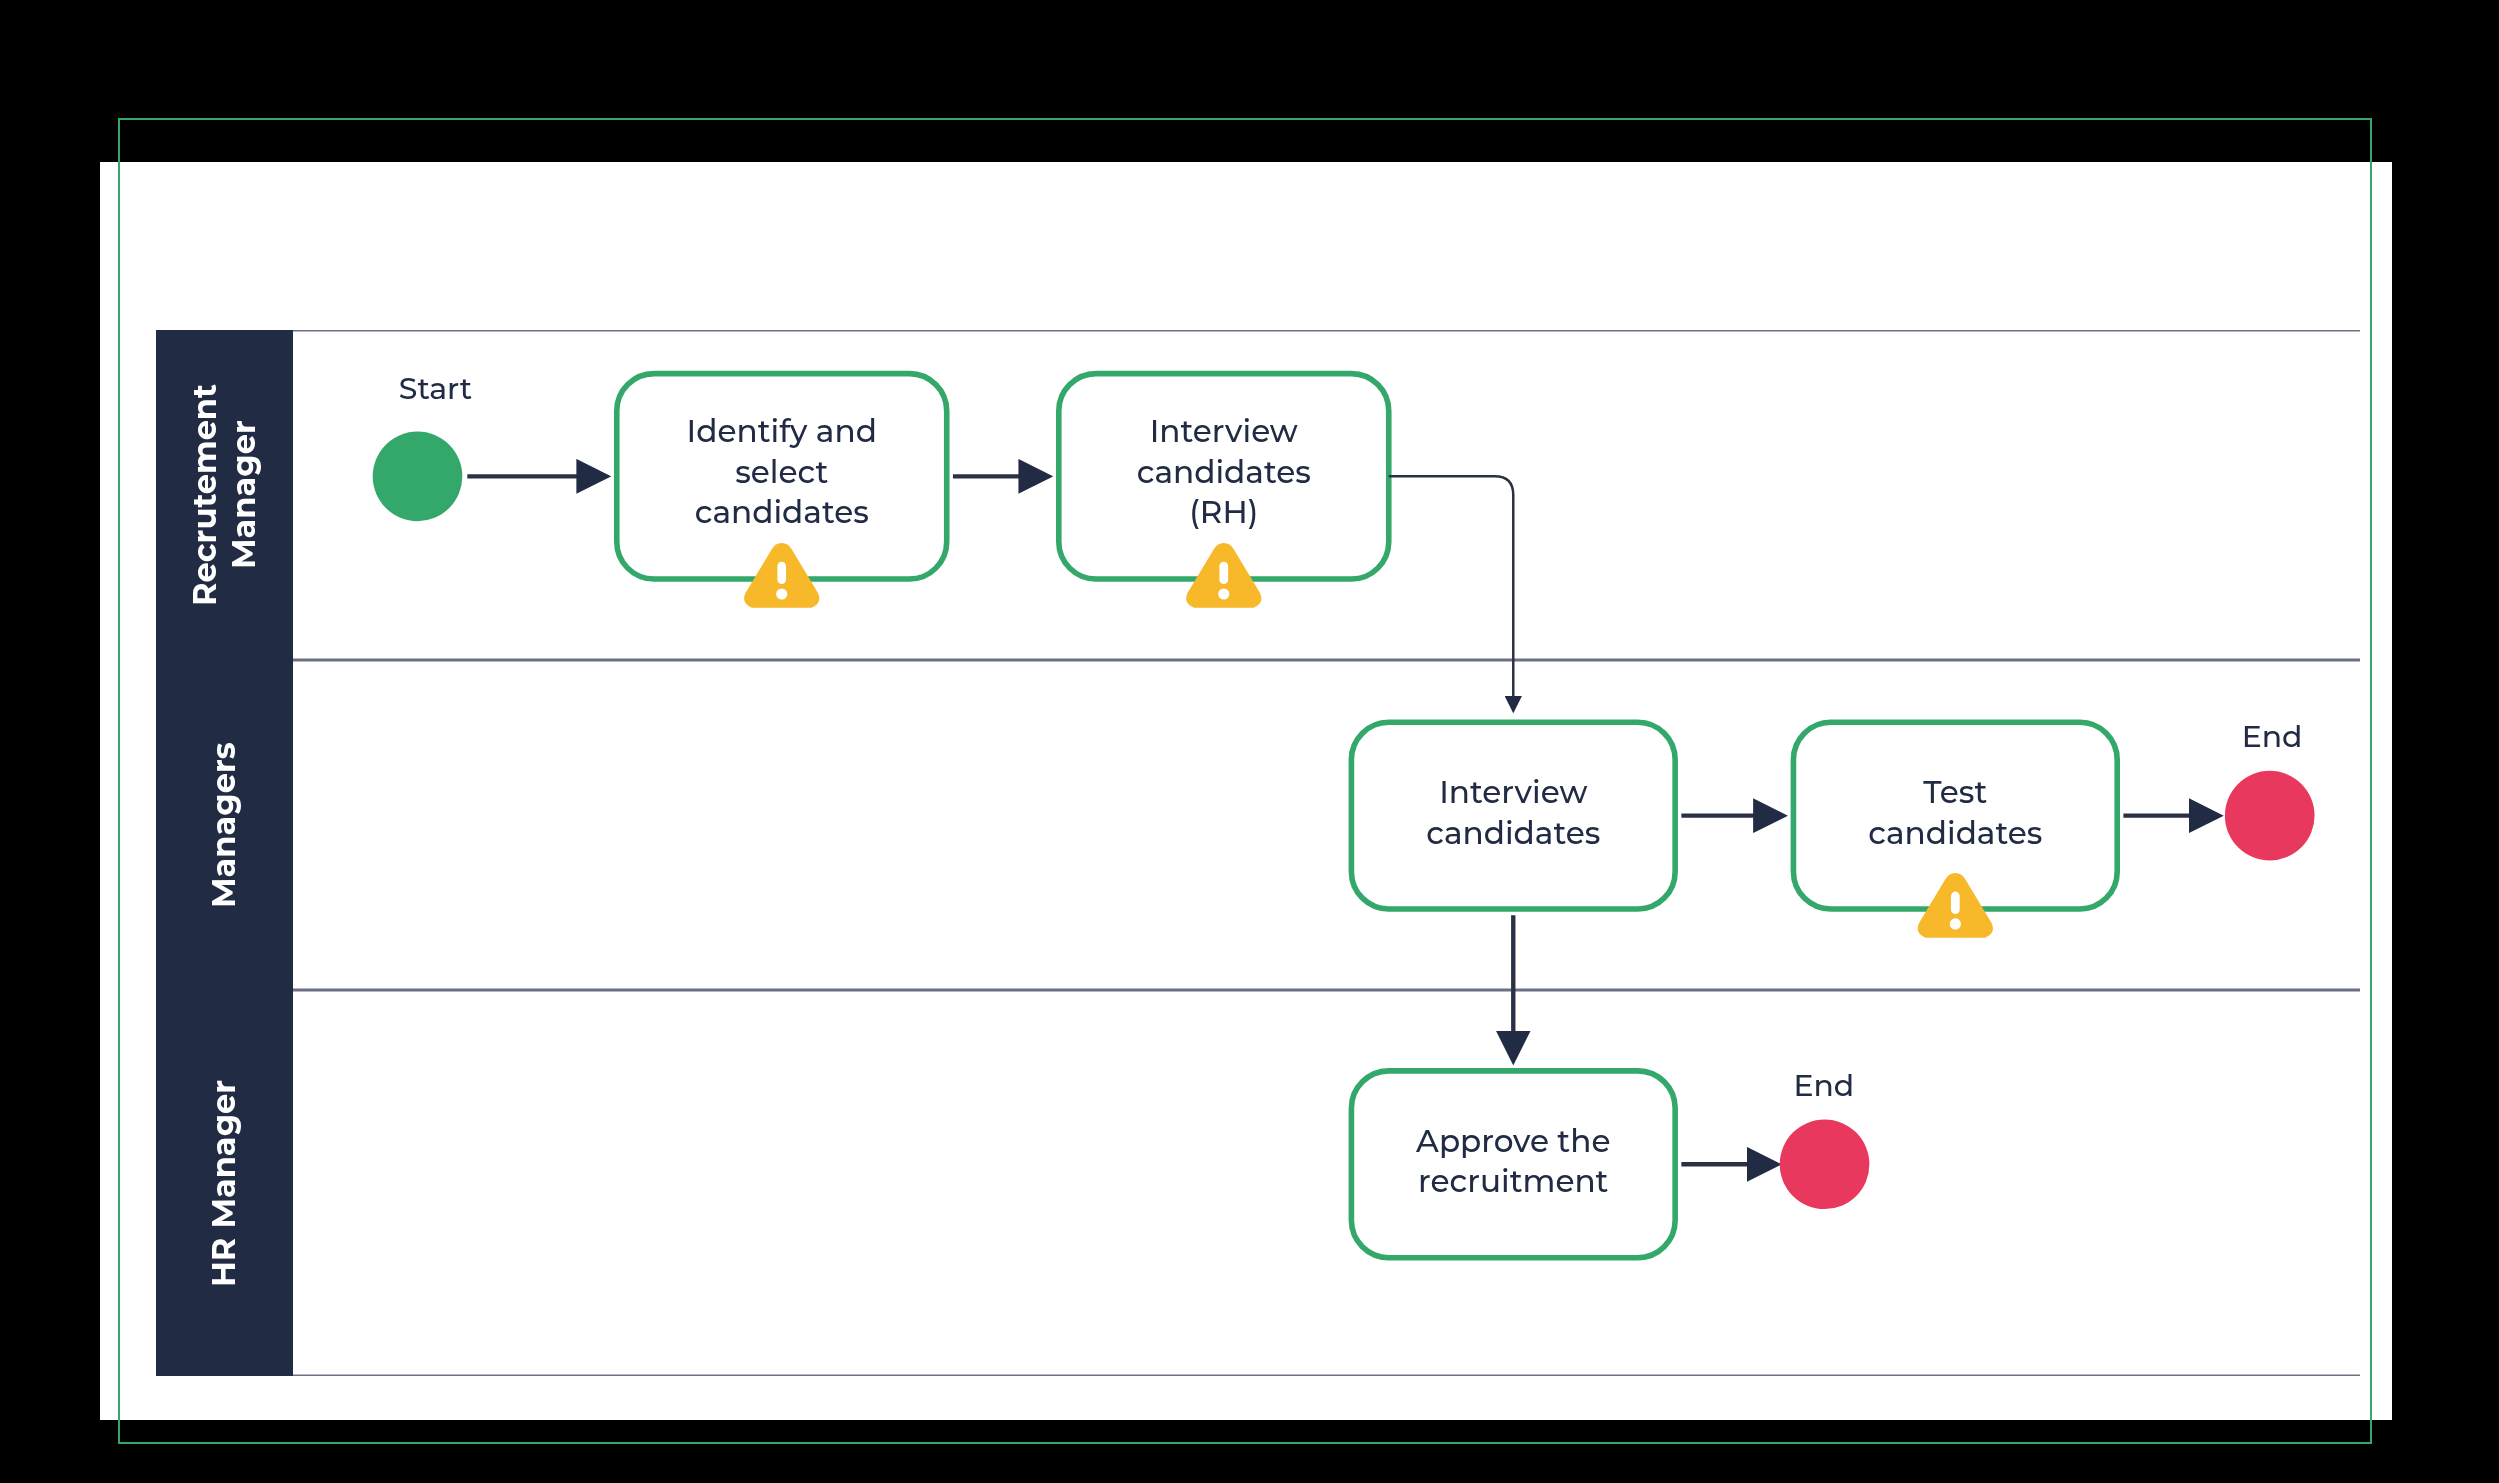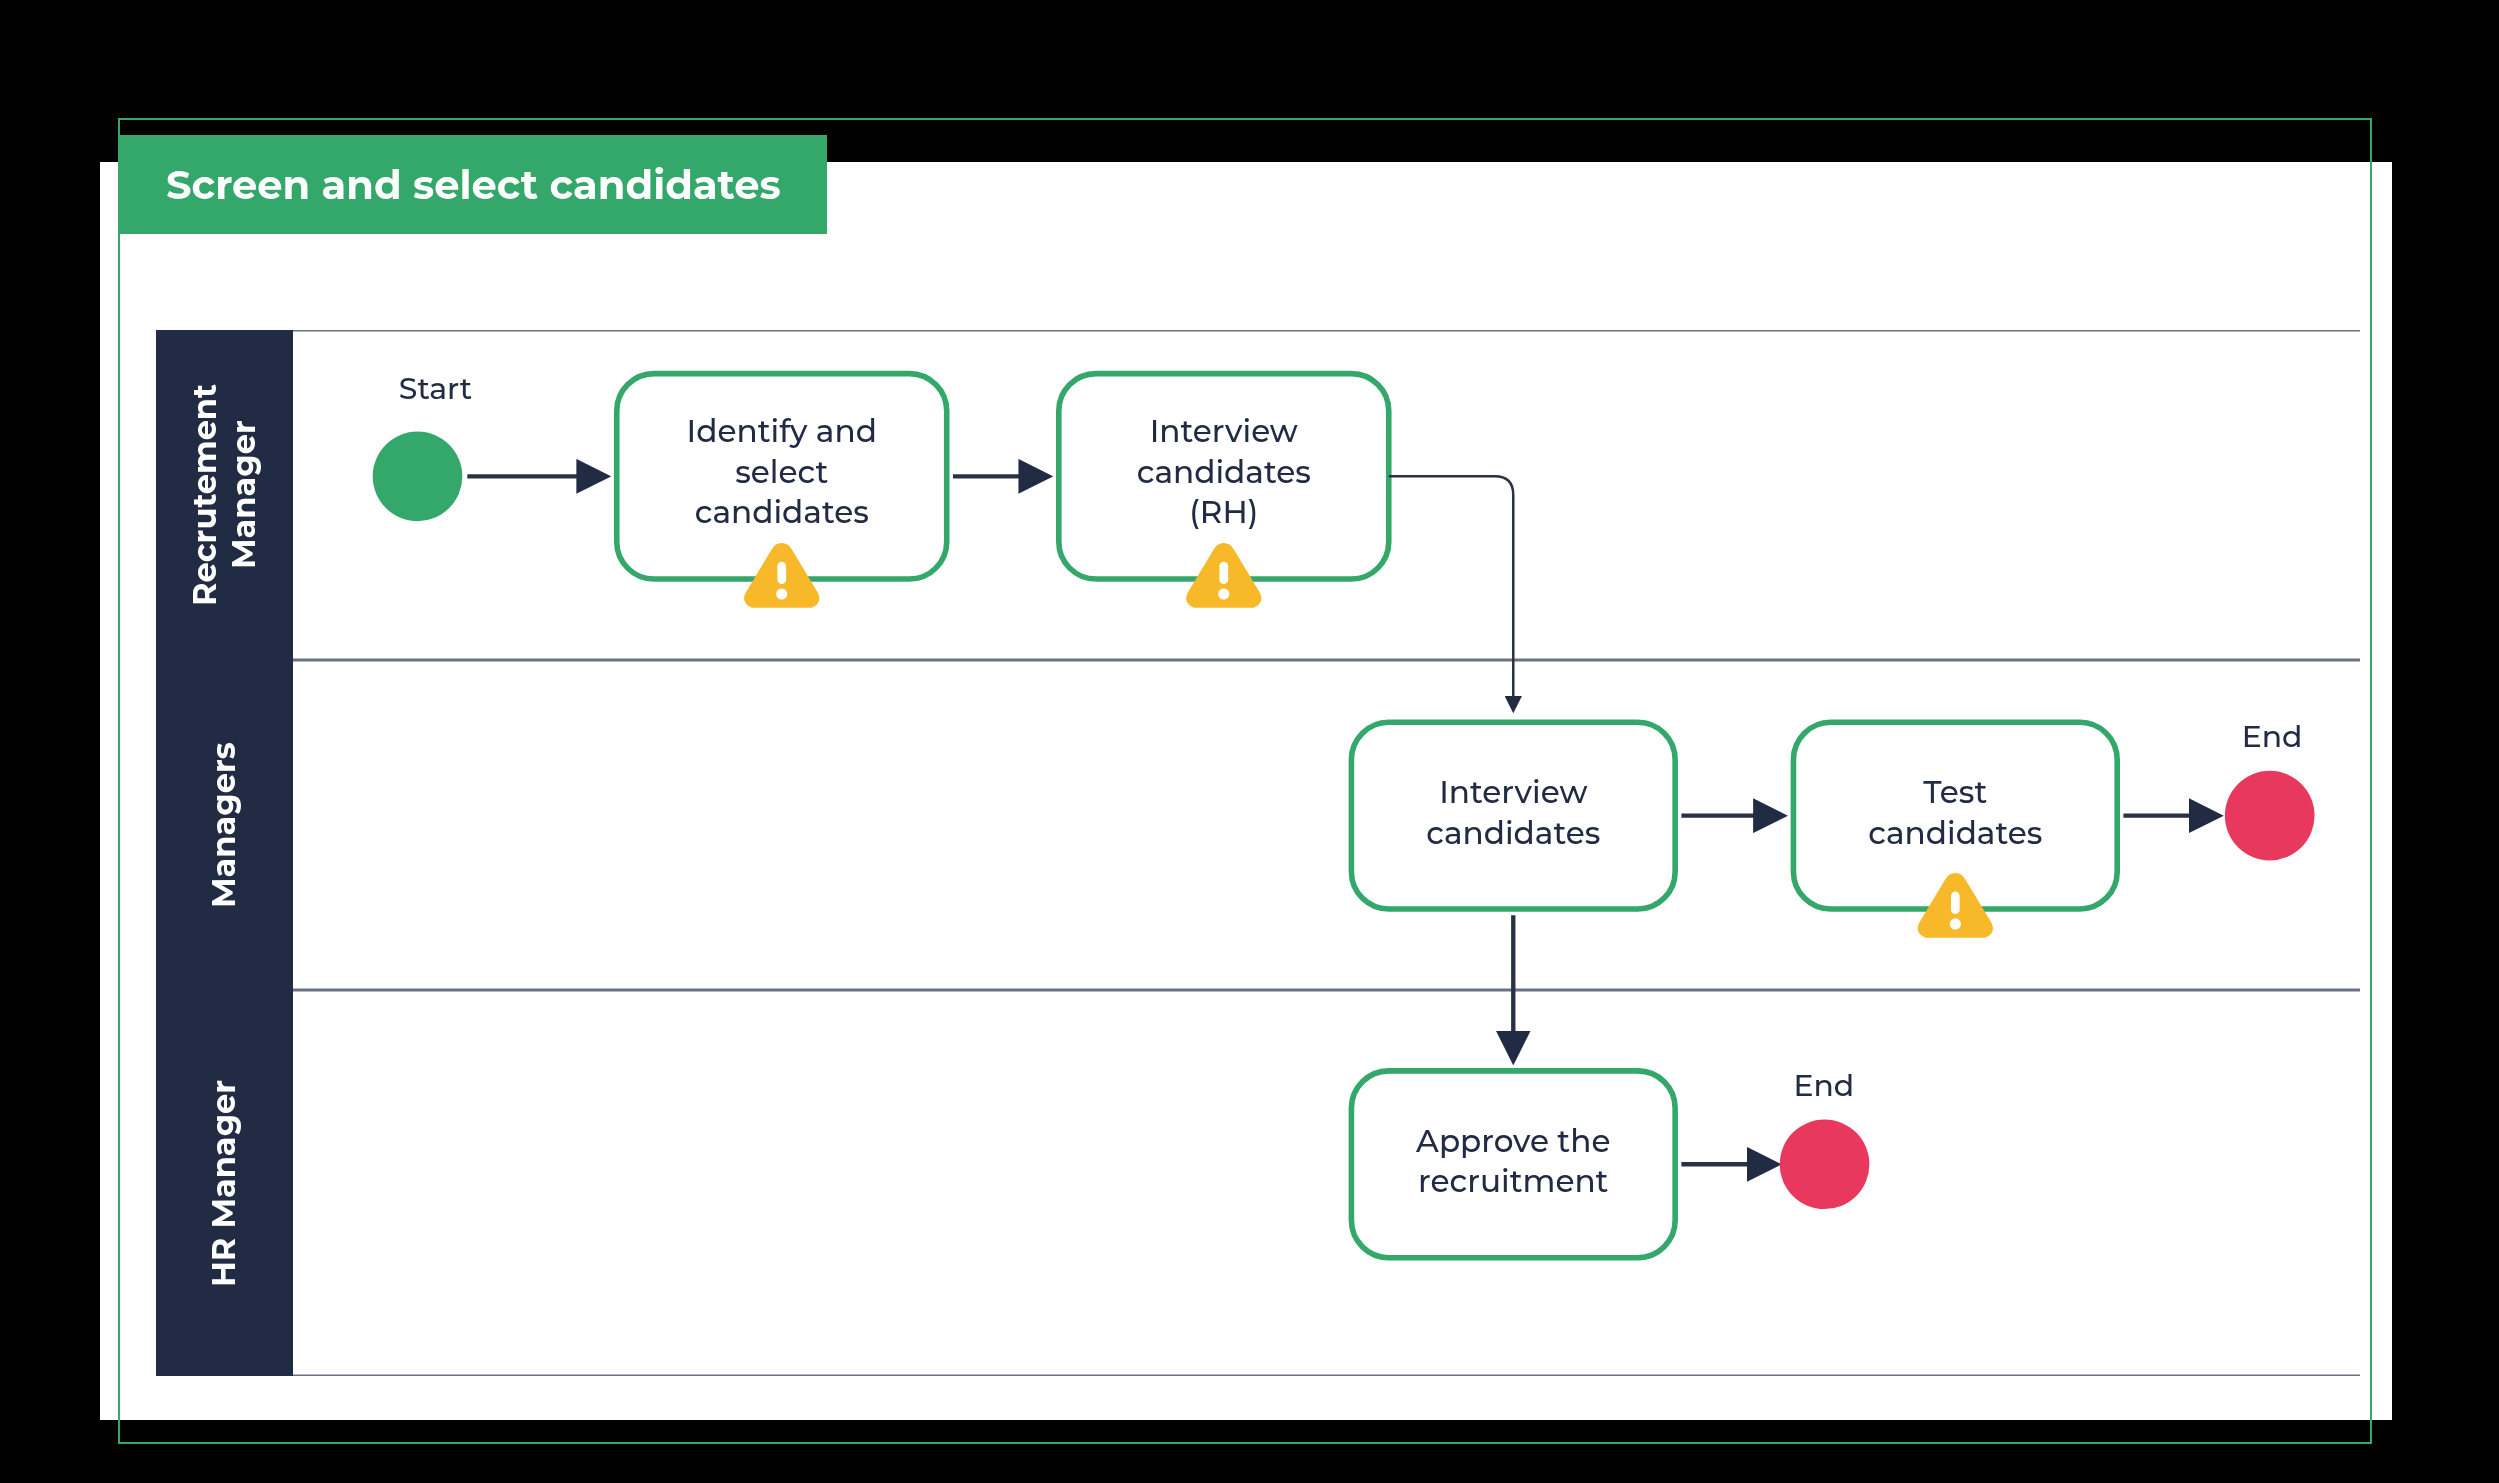--- a/index.html
+++ b/index.html
@@ -61,23 +61,20 @@
   .warn-tri{fill:var(--amber);}
   .warn-mark{fill:#fff;}
 </style>
 </head>
 <body>
 
 <div class="viewport">
 
   <div class="panel"></div>
 
-  <div class="title-badge">
-    <span>Screen and select candidates</span>
-  </div>
 
   <div class="frame"></div>
 
   <div class="lane-labels">
     <div class="lane-label lane1">
       <span>Recrutement Manager</span>
     </div>
     <div class="lane-label lane2">
       <span>Managers</span>
     </div>

